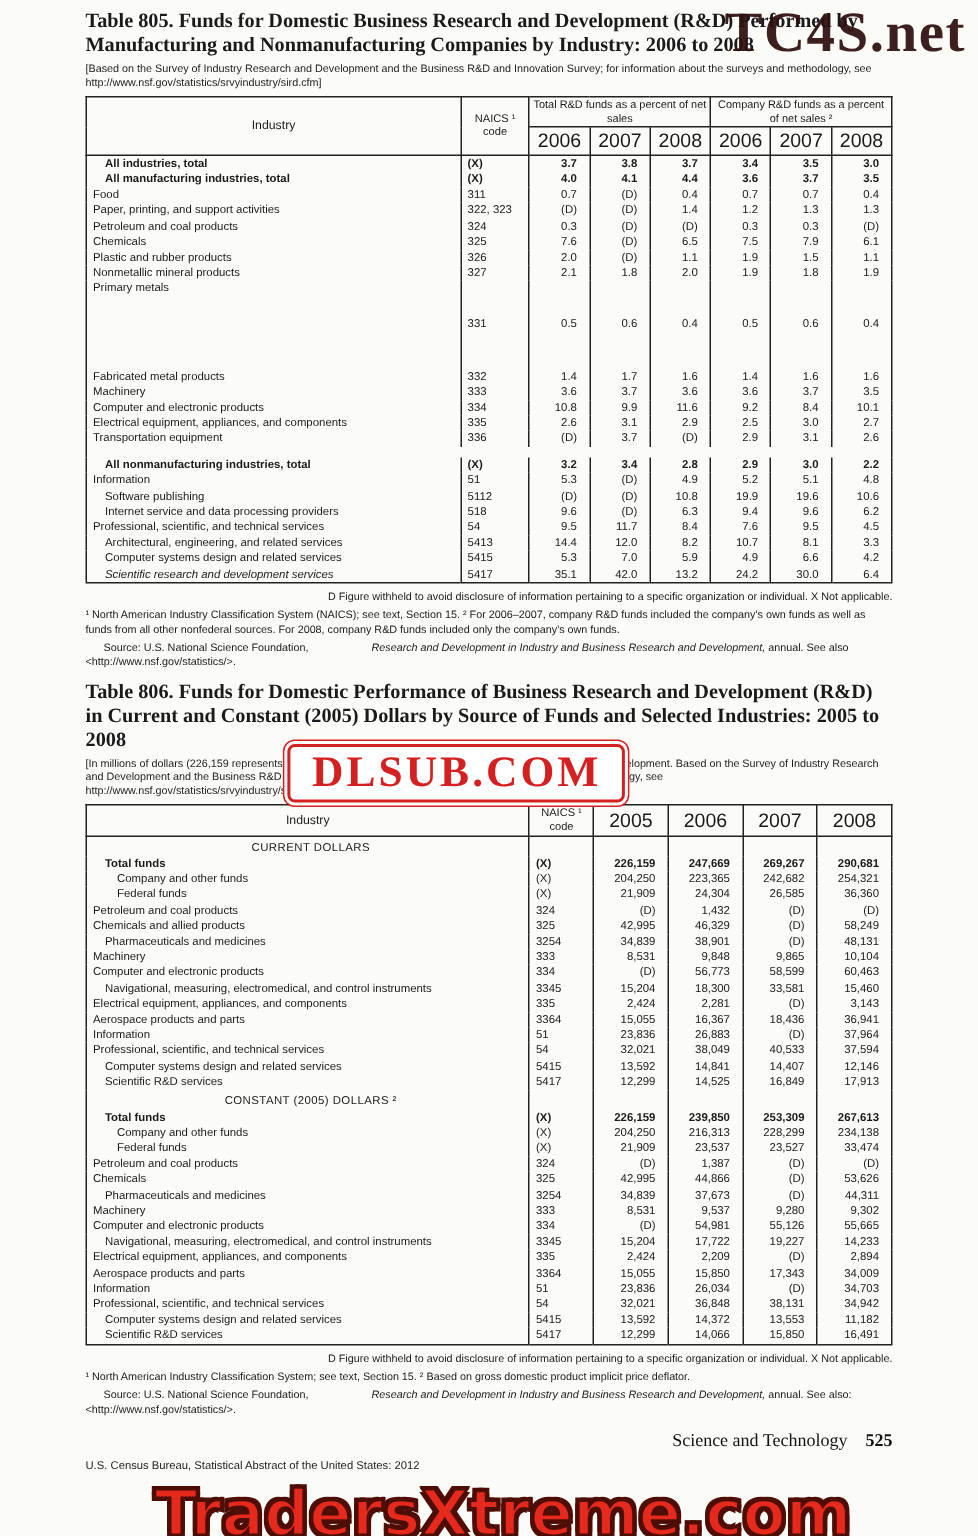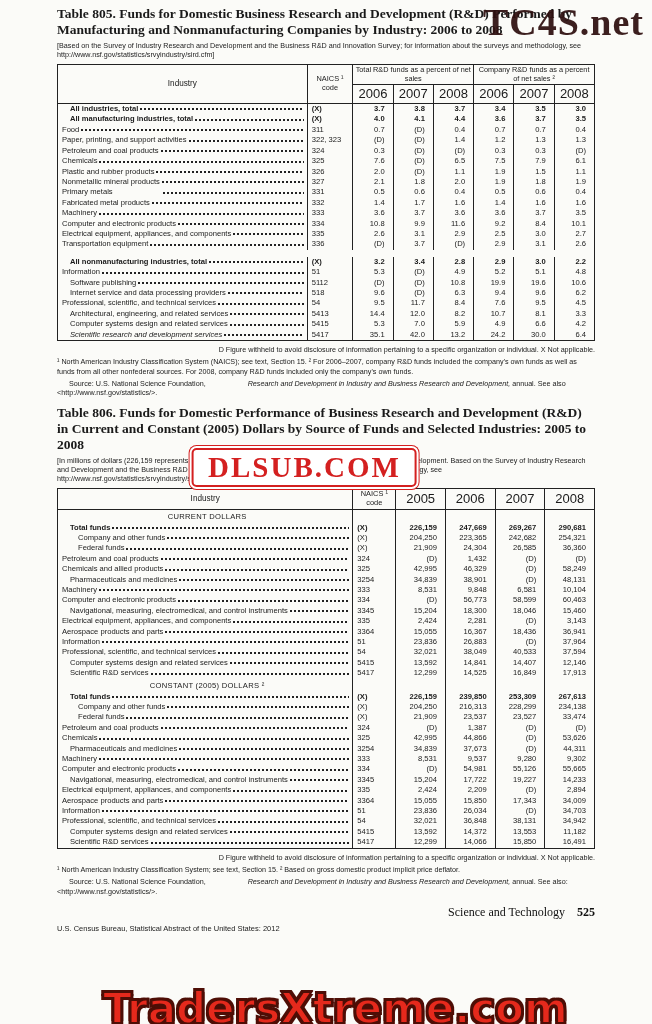--- a/index.html
+++ b/index.html
@@ -53,21 +53,21 @@
   .h-ind{font-size:8.2px;}
   .h-naics{white-space:pre-line;font-size:7.4px;}
   .h-grp{font-size:7.3px;}
   .h-yr{font-size:13px;height:11px;}
   tbody td{
     border-left:1px solid #222;border-right:1px solid #222;
     height:10.4px;line-height:10.4px;padding:0;vertical-align:middle;
     overflow:hidden;white-space:nowrap;
   }
   td.c-label{padding-left:4px;}
-  td.c-label .lf{display:flex;align-items:baseline;overflow:hidden;}
+  td.c-label .lf{display:flex;align-items:baseline;overflow:hidden;flex-direction:column;}
   .lab{white-space:nowrap;}
   .dots{
     flex:1 1 auto;margin:0 3px 0 2px;align-self:stretch;
     background-image:radial-gradient(circle at 1px 1px,#1a1a1a 0.7px,rgba(0,0,0,0) 0.9px);
     background-size:4px 3px;background-repeat:repeat-x;
     background-position:0 calc(100% - 3px);
   }
   td.c-naics{padding-left:4px;text-align:left;}
   td.c-val{text-align:right;padding-right:8px;}
   td.b,tr .b{font-weight:bold;}
@@ -582,21 +582,21 @@
         <tr>
           <td class="c-label">
             <div class="lf" style="padding-left: 0px;">
               <span class="lab">Machinery</span>
               <span class="dots"></span>
             </div>
           </td>
           <td class="c-naics">333</td>
           <td class="c-val">8,531</td>
           <td class="c-val">9,848</td>
-          <td class="c-val">6,581</td>
+          <td class="c-val">9,865</td>
           <td class="c-val">10,104</td>
         </tr>
         <tr>
           <td class="c-label">
             <div class="lf" style="padding-left: 0px;">
               <span class="lab">Computer and electronic products</span>
               <span class="dots"></span>
             </div>
           </td>
           <td class="c-naics">334</td>
@@ -608,21 +608,21 @@
         <tr>
           <td class="c-label">
             <div class="lf" style="padding-left: 8px;">
               <span class="lab">Navigational, measuring, electromedical, and control instruments</span>
               <span class="dots"></span>
             </div>
           </td>
           <td class="c-naics">3345</td>
           <td class="c-val">15,204</td>
           <td class="c-val">18,300</td>
-          <td class="c-val">18,046</td>
+          <td class="c-val">33,581</td>
           <td class="c-val">15,460</td>
         </tr>
         <tr>
           <td class="c-label">
             <div class="lf" style="padding-left: 0px;">
               <span class="lab">Electrical equipment, appliances, and components</span>
               <span class="dots"></span>
             </div>
           </td>
           <td class="c-naics">335</td>

